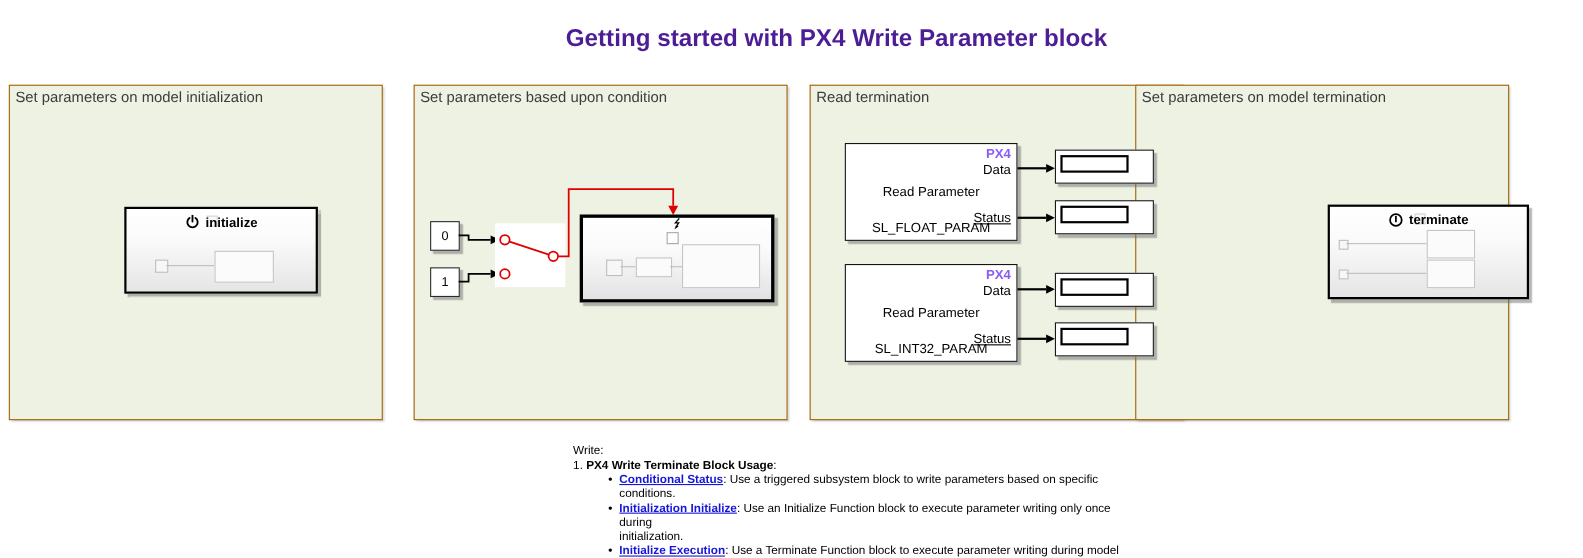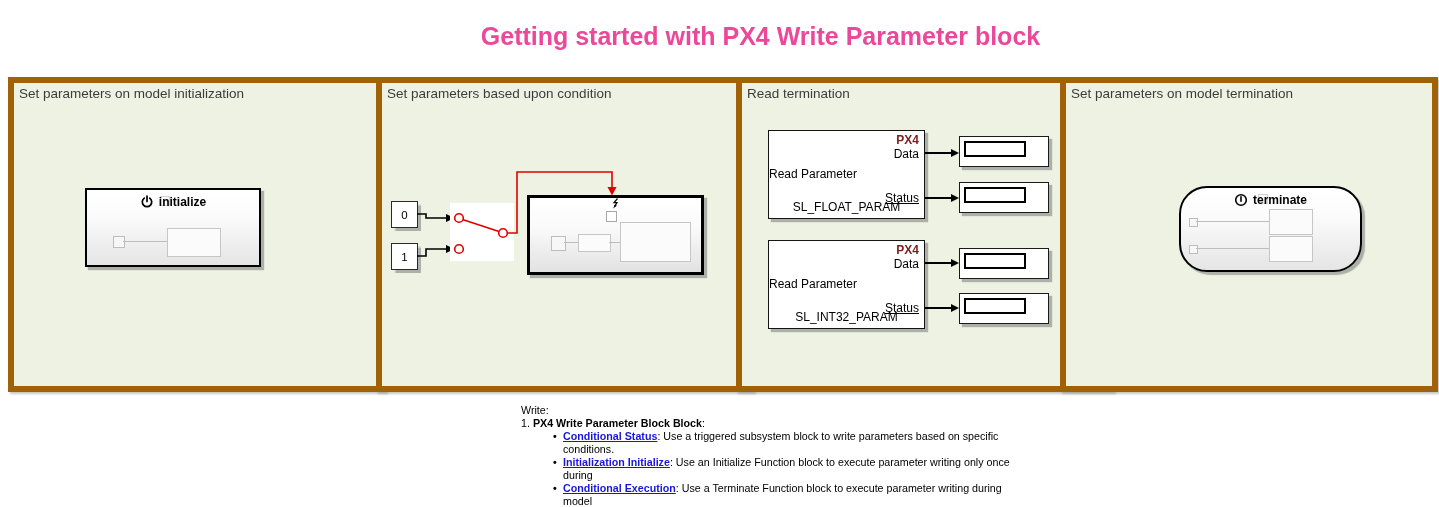--- a/index.html
+++ b/index.html
@@ -7,58 +7,58 @@
     width:1439px;height:507px;position:relative;overflow:hidden;
     background:#ffffff;
     font-family:"Liberation Sans","DejaVu Sans",sans-serif;
     -webkit-font-smoothing:antialiased;
   }
   .abs{position:absolute;}
 
   
   .model-title{
     left:82px;right:0;top:22px;text-align:center;
-    font-size:25px;font-weight:bold;color:#ec4899;
+    font-size:22px;font-weight:bold;color:#4c1d95;
   }
 
   
   .panel{
     top:77px;width:338px;height:303px;
-    background:#edf2e2;border:6px solid #a16207;
+    background:#edf2e2;border:1px solid #a16207;
     box-shadow:2px 2px 2px rgba(130,130,130,0.45);
-    padding-left:28px;
   }
   .panel-title{
     position:absolute;left:5px;top:3px;
     font-size:13.5px;color:#3c3c3c;white-space:nowrap;
   }
   #panel-init{left:8px;} #panel-cond{left:376px;}
-  #panel-read{left:736px;} #panel-term{left:1060px;}
+  #panel-read{left:736px;} #panel-term{left:1032px;}
 
   
   .fn-block{
     background:linear-gradient(180deg,#ffffff 0%,#fbfbfb 35%,#e5e5e5 100%);
     border:2.5px solid #000;
     box-shadow:3px 3px 1px rgba(110,110,110,0.5);
+    margin-left:28px;
   }
   .fn-header{
     position:relative;z-index:2;margin-top:5px;
     display:flex;justify-content:center;align-items:center;gap:5px;
     font-size:12px;font-weight:bold;color:#000;
   }
   .ghost-sq{
     position:absolute;z-index:1;top:6px;left:50%;margin-left:-13px;
     width:8px;height:8px;border:1px solid #d2d2d2;background:#fafafa;
   }
   .pv-sq{position:absolute;border:1px solid #bdbdbd;background:#f7f7f7;}
   .pv-rect{position:absolute;border:1px solid #c6c6c6;background:#fbfbfb;}
   .pv-line{position:absolute;height:1px;background:#bdbdbd;}
 
   #blk-initialize{left:85px;top:188px;width:172px;height:75px;}
-  #blk-terminate{left:1179px;top:186px;width:179px;height:82px;border-radius:28px;}
+  #blk-terminate{left:1179px;top:186px;width:179px;height:82px;}
 
   
   .const-block{
     width:25px;height:25px;background:#fff;border:1.5px solid #2a2a2a;
     box-shadow:2.5px 2.5px 1px rgba(110,110,110,0.5);
     display:flex;align-items:center;justify-content:center;
     font-size:11.5px;color:#000;
   }
   #blk-const0{left:391px;top:201px;} #blk-const1{left:391px;top:243px;}
 
@@ -75,24 +75,24 @@
     width:9px;height:9px;border:1px solid #a8a8a8;background:#fdfdfd;
   }
 
   
   .rp-block{
     width:155px;height:87px;background:#fff;border:1.5px solid #141414;
     box-shadow:3px 3px 1px rgba(110,110,110,0.5);
     font-size:12px;color:#000;
   }
   #blk-rp1{left:768px;top:130px;} #blk-rp2{left:768px;top:240px;}
-  .rp-px4{position:absolute;top:2px;right:5px;font-weight:bold;color:#7f1d1d;}
+  .rp-px4{position:absolute;top:2px;right:5px;font-weight:bold;color:#8b5cf6;}
   .rp-out1{position:absolute;top:16px;right:5px;}
   .rp-out2{position:absolute;top:60px;right:5px;text-decoration:underline;}
-  .rp-name{position:absolute;top:36px;left:0;width:100%;text-align:left;}
+  .rp-name{position:absolute;top:36px;left:0;width:100%;text-align:center;}
   .rp-param{position:absolute;bottom:4px;left:0;width:100%;text-align:center;}
 
   
   .display-block{
     left:959px;width:88px;height:29px;background:#fff;border:1.5px solid #1a1a1a;
     box-shadow:3px 3px 1px rgba(110,110,110,0.5);
   }
   .display-frame{position:absolute;left:4px;top:4px;width:58px;height:12px;border:2px solid #000;background:#fff;}
   #disp1{top:136px;} #disp2{top:182px;} #disp3{top:248px;} #disp4{top:293px;}
 
@@ -234,25 +234,25 @@
   <span class="pv-sq" style="left:8px;top:30px;width:7px;height:7px;"></span>
   <span class="pv-line" style="left:15px;top:33px;width:73px;"></span>
   <span class="pv-rect" style="left:88px;top:21px;width:42px;height:24px;"></span>
   <span class="pv-sq" style="left:8px;top:57px;width:7px;height:7px;"></span>
   <span class="pv-line" style="left:15px;top:60px;width:73px;"></span>
   <span class="pv-rect" style="left:88px;top:48px;width:42px;height:24px;"></span>
 </div>
 
 <div class="abs note">
   <div>Write:</div>
-  <div><span>1. </span><span class="note-item-title">PX4 Write Parameter Block Block</span><span>:</span></div>
+  <div><span>1. </span><span class="note-item-title">PX4 Write Terminate Block Usage</span><span>:</span></div>
   <div class="bullets">
     <div class="bullet">
       <span class="dot">•</span><span class="note-link">Conditional Status</span><span>: Use a triggered subsystem block to write parameters based on specific conditions.</span>
     </div>
     <div class="bullet">
-      <span class="dot">•</span><span class="note-link">Initialization Initialize</span><span>: Use an Initialize Function block to execute parameter writing only once during</span>
+      <span class="dot">•</span><span class="note-link">Initialization Initialize</span><span>: Use an Initialize Function block to execute parameter writing only once during</span><span class="cont">initialization.</span>
     </div>
     <div class="bullet">
-      <span class="dot">•</span><span class="note-link">Conditional Execution</span><span>: Use a Terminate Function block to execute parameter writing during model</span>
+      <span class="dot">•</span><span class="note-link">Initialize Execution</span><span>: Use a Terminate Function block to execute parameter writing during model</span>
     </div>
   </div>
 </div>
 
 </body></html>

